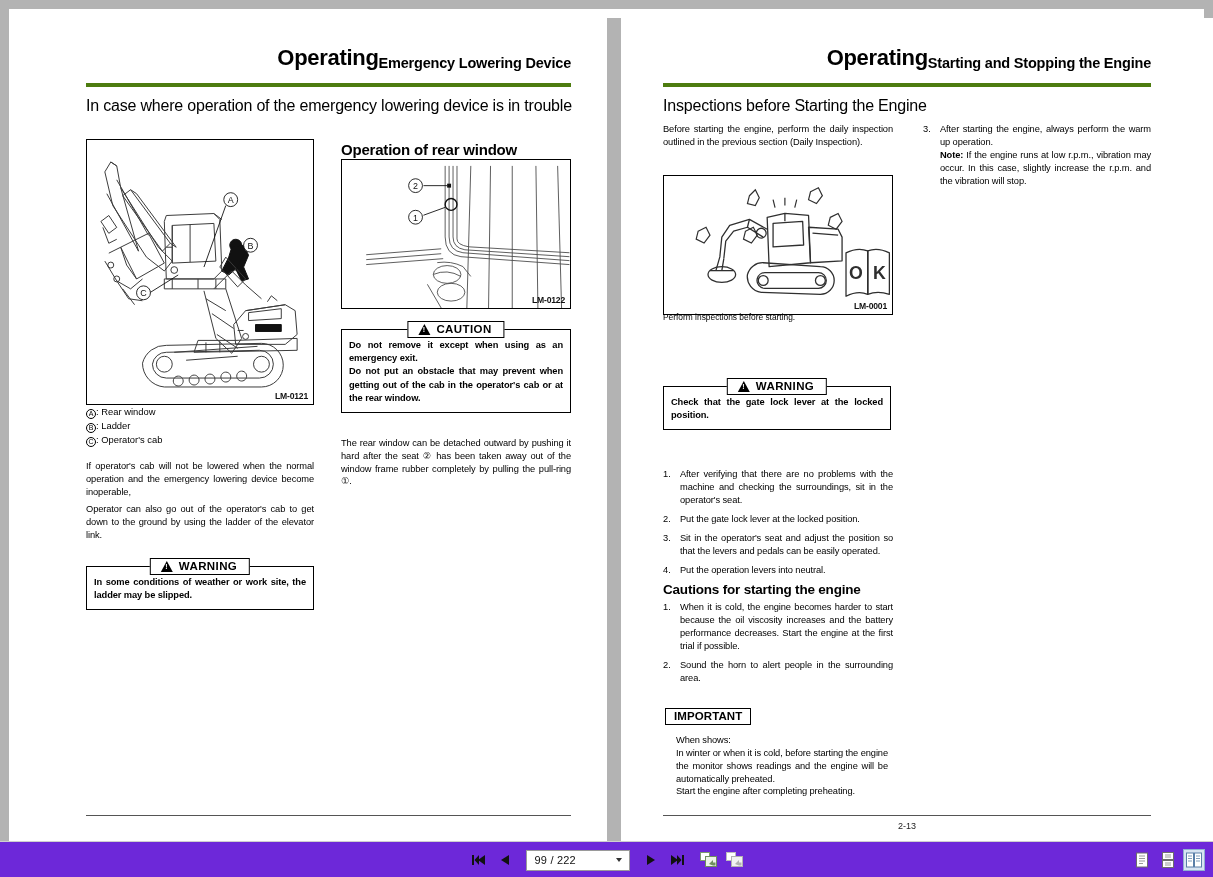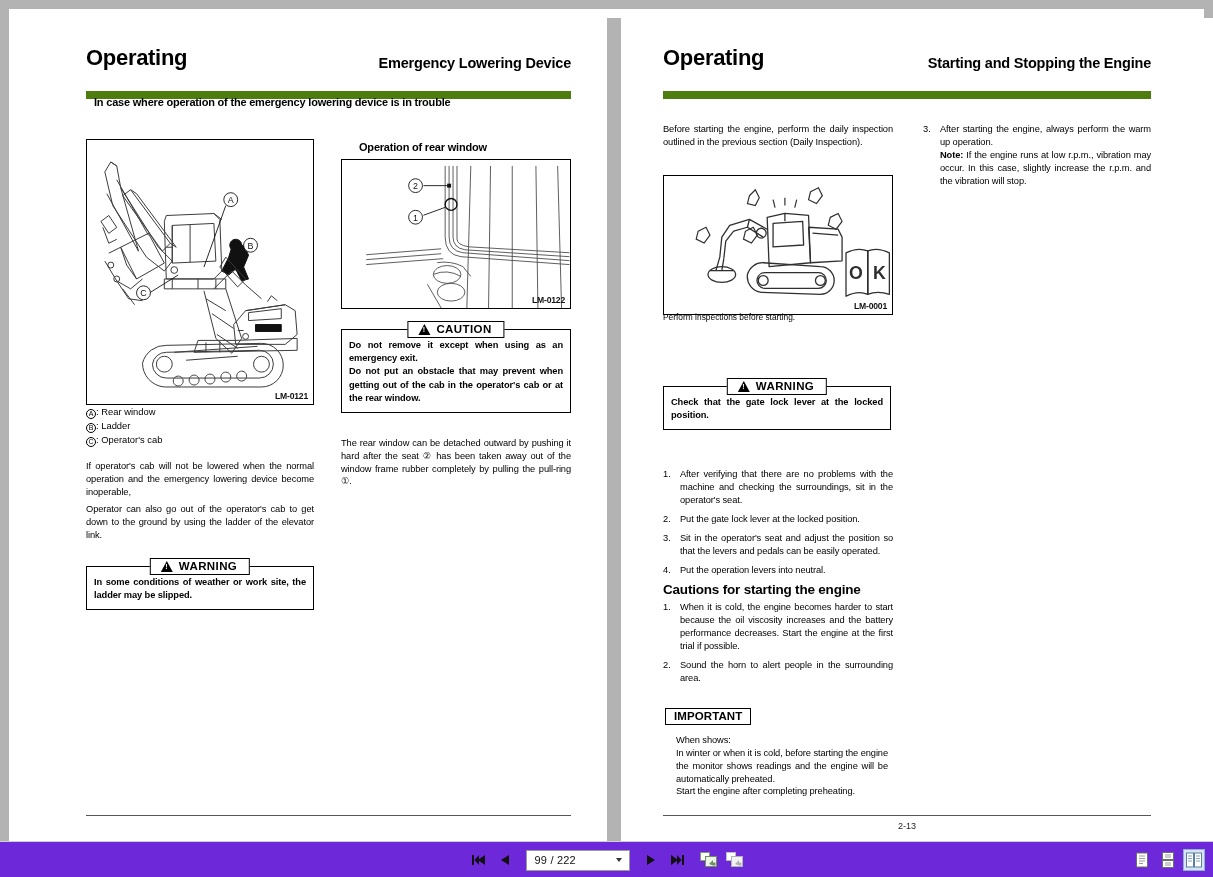--- a/index.html
+++ b/index.html
@@ -40,28 +40,28 @@
     color: #000;
   }
   #page-left  { left: 0px;   width: 589px; }
   #page-right { left: 603px; width: 592px; }
 
   .page-inner { position: absolute; left: 0; top: 0; right: 0; bottom: 0; }
 
   
   .runhead {
     position: absolute;
-    display: flex; align-items: flex-end; justify-content: space-between;
-    border-bottom: 8px solid #4d7c0f;
-    padding-bottom: 20px;
+    display: flex; align-items: flex-end; justify-content: flex-end;
+    border-bottom: 4px solid #4d7c0f;
+    padding-bottom: 12px;
   }
   .runhead .chapter { font-size: 22px; font-weight: bold; letter-spacing: -0.3px; }
   .runhead .section { font-size: 14.5px; font-weight: bold; letter-spacing: -0.2px; }
 
-  .h1 { font-size: 11px; font-weight: bold; line-height: 1.22; letter-spacing: -0.2px; margin-left: 8px; }
+  .h1 { font-size: 16px; font-weight: normal; line-height: 1.22; letter-spacing: -0.2px; }
   .h2 { font-size: 13.5px; font-weight: bold; line-height: 1.22; letter-spacing: -0.2px; }
 
   .body { font-size: 9.3px; line-height: 1.38; text-align: justify; letter-spacing: -0.1px; }
   .body.nj { text-align: left; }
   .cap  { font-size: 8.4px; line-height: 1.4; }
 
   
   .figbox {
     position: absolute;
     border: 1px solid #000;
@@ -307,21 +307,21 @@
           <div class="alert" style="left:68px; top:540px; width:228px;">
             <div class="alert-tab">
               <span class="tri"></span>
               <span class="tlabel">WARNING</span>
             </div>
             <div class="alert-box">
               <div class="alert-text">In some conditions of weather or work site, the ladder may be slipped.</div>
             </div>
           </div>
 
-          <div class="h2" style="position:absolute; left:341px; top:123px; width:230px; font-size:11px;">Operation of rear window</div>
+          <div class="h2" style="position:absolute; left:323px; top:123px; width:230px; font-size:15px;">Operation of rear window</div>
 
           <div class="figbox" style="left:323px; top:141px; width:230px; height:150px;">
             <svg class="figsvg" viewBox="0 0 230 150">
               <g fill="none" stroke="#4a4a4a" stroke-width="0.9">
                 <path d="M104 6 L104 78 Q104 96 120 98 L230 106"></path>
                 <path d="M108 6 L108 78 Q108 92 122 94 L230 102"></path>
                 <path d="M112 6 L112 78 Q112 89 124 91 L230 98"></path>
                 <path d="M116 6 L116 80 Q116 86 128 88 L230 94"></path>
                 <path d="M24 96 L100 90"></path>
                 <path d="M24 101 L100 95"></path>
@@ -374,20 +374,21 @@
       </div>
 
       <div class="page" id="page-right">
         <div class="page-inner">
 
           <div class="runhead" style="left:42px; top:27px; width:488px;">
             <span class="chapter">Operating</span>
             <span class="section">Starting and Stopping the Engine</span>
           </div>
 
+          <div class="h1" style="position:absolute; left:42px; top:78px; width:488px;">Inspections before Starting the Engine</div>
 
           <div class="body" style="position:absolute; left:42px; top:105px; width:230px;">Before starting the engine, perform the daily inspection outlined in the previous section (Daily Inspection).</div>
 
           <div class="figbox" style="left:42px; top:157px; width:230px; height:140px;">
             <svg class="figsvg" viewBox="0 0 230 140">
               <g fill="none" stroke="#2f2f2f" stroke-width="1.3" stroke-linejoin="round">
 
                 <path d="M104 42 L122 38 L146 40 L148 88 L106 92 Z"></path>
                 <path d="M110 48 L140 46 L141 70 L110 72 Z"></path>
                 <path d="M122 38 L122 46"></path>

